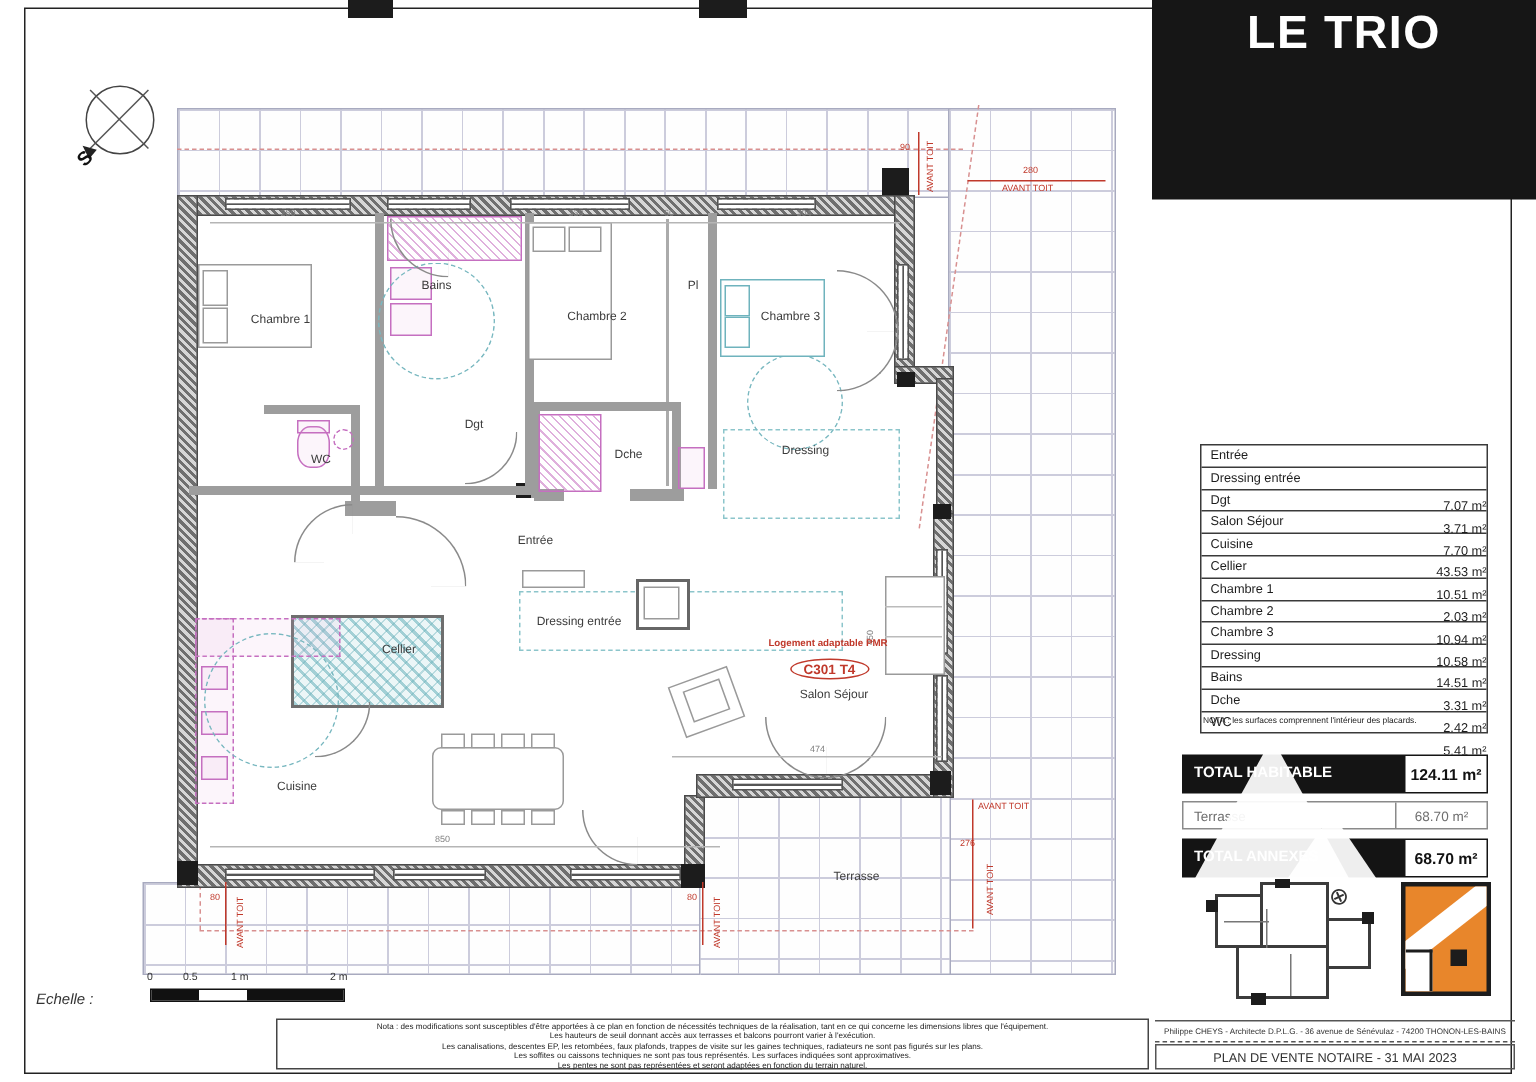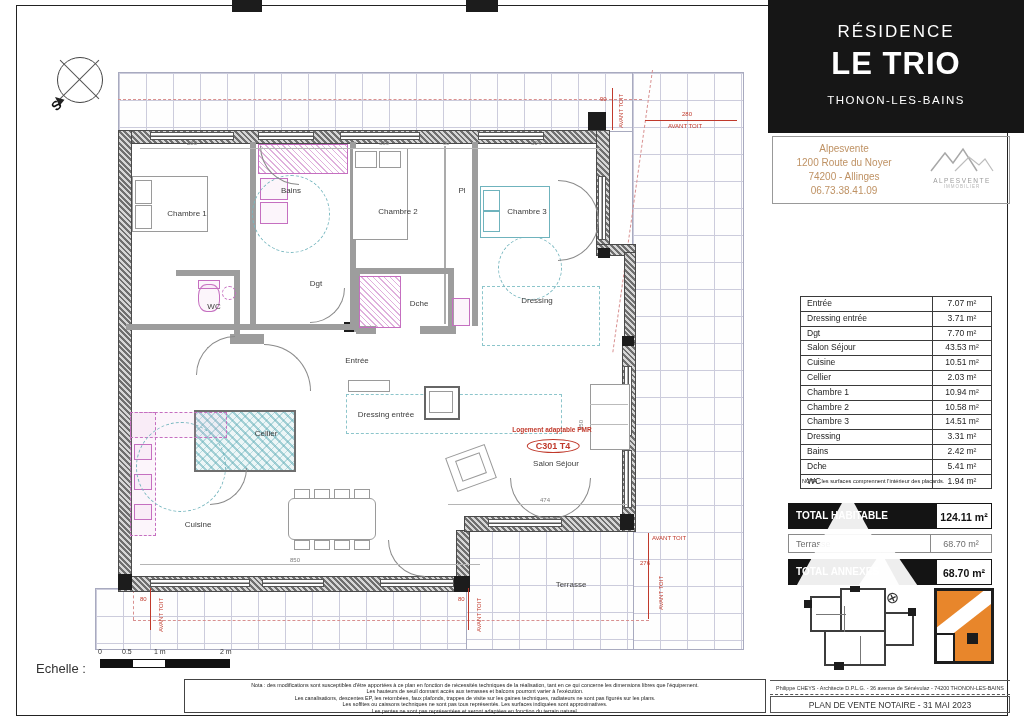--- a/index.html
+++ b/index.html
@@ -49,21 +49,21 @@
   .agency-txt{width:142px;text-align:center;color:#bf9264;font-size:10px;line-height:14px;padding-top:5px;}
   .agency-logo{flex:1;text-align:center;color:#9a9a9a;padding-top:10px;}
   .itable{position:absolute;left:800px;top:212px;width:190px;}
   .irow{display:flex;height:18px;margin-bottom:2px;background:#2d2d2d;color:#fff;font-size:9px;font-weight:bold;line-height:18px;}
   .irow .il{width:134px;padding-left:7px;border-right:1px solid #fff;}
   .irow .iv{flex:1;text-align:center;}
   .stable{position:absolute;left:800px;top:296px;width:190px;border:1px solid #3a3a3a;}
   .srow{display:flex;height:13.8px;border-bottom:1px solid #3a3a3a;font-size:8.5px;line-height:13.8px;color:#1d1d1d;}
   .srow:last-child{border-bottom:none;}
   .srow .sl{flex:1;padding-left:6px;}
-  .srow .sv{width:58px;text-align:center;border-left:1px solid #3a3a3a;}
+  .srow .sv{width:58px;text-align:right;border-left:1px solid #3a3a3a;margin-top:34px;}
   .trow{position:absolute;left:788px;width:204px;display:flex;box-sizing:border-box;}
   .trow .tl{background:#141414;color:#fff;font-weight:bold;}
   .trow .tv{flex:1;background:#fff;text-align:center;font-weight:bold;color:#111;}
   .wmtri{position:absolute;background:#fff;opacity:.93;clip-path:polygon(50% 0,0 100%,100% 100%);}
   .mini{position:absolute;border:2px solid #3c3c3c;background:#fff;box-sizing:border-box;}
   .fline{position:absolute;background:#777;}
   .notes{position:absolute;left:184px;top:679px;width:582px;height:34px;border:1px solid #444;
          font-size:5.4px;line-height:6.4px;text-align:center;color:#222;padding-top:2px;box-sizing:border-box;}
   .footbox{position:absolute;left:770px;width:240px;box-sizing:border-box;text-align:center;}
 </style>
@@ -245,60 +245,42 @@
 
     <div class="abs" style="left:52px;top:52px;width:56px;height:56px;">
       <div class="abs" style="left:5px;top:5px;width:44px;height:44px;border:1.2px solid #444;border-radius:50%;"></div>
       <div class="abs" style="left:27px;top:0;width:1px;height:55px;background:#555;transform:rotate(45deg);"></div>
       <div class="abs" style="left:27px;top:0;width:1px;height:55px;background:#555;transform:rotate(-45deg);"></div>
       <div class="abs" style="left:2px;top:44px;width:0;height:0;border-top:4px solid transparent;border-bottom:4px solid transparent;border-right:9px solid #222;transform:rotate(40deg);"></div>
       <span class="abs" style="left:0;top:46px;font-size:13px;font-weight:bold;color:#111;transform:rotate(-45deg);">S</span>
     </div>
 
     <div class="abs" style="left:24px;top:646px;width:230px;height:32px;font-size:7px;color:#333;">
-      <span class="abs" style="left:12px;top:15px;font-size:13px;">Echelle :</span>
+      <span class="abs" style="left:0;top:15px;font-size:10px;font-style:italic;">Echelle :</span>
       <span class="abs" style="left:74px;top:2px;">0</span>
       <span class="abs" style="left:98px;top:2px;">0.5</span>
       <span class="abs" style="left:130px;top:2px;">1 m</span>
       <span class="abs" style="left:196px;top:2px;">2 m</span>
       <div class="abs" style="left:76px;top:13px;width:128px;height:7px;border:1px solid #111;
                   background:linear-gradient(to right,#111 0 32px,#fff 32px 64px,#111 64px 128px);"></div>
     </div>
   </div>
 
   <div class="notes">
     <div>Nota : des modifications sont susceptibles d'être apportées à ce plan en fonction de nécessités techniques de la réalisation, tant en ce qui concerne les dimensions libres que l'équipement.</div>
     <div>Les hauteurs de seuil donnant accès aux terrasses et balcons pourront varier à l'exécution.</div>
     <div>Les canalisations, descentes EP, les retombées, faux plafonds, trappes de visite sur les gaines techniques, radiateurs ne sont pas figurés sur les plans.</div>
     <div>Les soffites ou caissons techniques ne sont pas tous représentés. Les surfaces indiquées sont approximatives.</div>
     <div>Les pentes ne sont pas représentées et seront adaptées en fonction du terrain naturel.</div>
   </div>
 
   <div class="tb-header">
-    <div class="tb-res">RÉSIDENCE</div>
     <div class="tb-name">LE TRIO</div>
-    <div class="tb-city">THONON-LES-BAINS</div>
-  </div>
-
-  <div class="agency">
-    <div class="agency-txt">
-      <div>Alpesvente</div>
-      <div>1200 Route du Noyer</div>
-      <div>74200 - Allinges</div>
-      <div>06.73.38.41.09</div>
-    </div>
-    <div class="agency-logo">
-      <svg width="66" height="26" viewBox="0 0 66 26">
-        <path d="M2 24 L16 6 L24 16 L34 2 L48 24" fill="none" stroke="#a8a8a8" stroke-width="1.5"></path>
-        <path d="M26 24 L40 10 L50 18 L56 12 L64 24" fill="none" stroke="#bdbdbd" stroke-width="1.2"></path>
-      </svg>
-      <div style="font-size:6.5px;letter-spacing:1.5px;">ALPESVENTE</div>
-      <div style="font-size:4.5px;letter-spacing:1px;color:#b5b5b5;">IMMOBILIER</div>
-    </div>
-  </div>
+  </div>
+
 
 
   <div class="stable">
     <div class="srow">
         <span class="sl">Entrée</span>
         <span class="sv">7.07 m²</span>
       </div>
     <div class="srow">
         <span class="sl">Dressing entrée</span>
         <span class="sv">3.71 m²</span>

